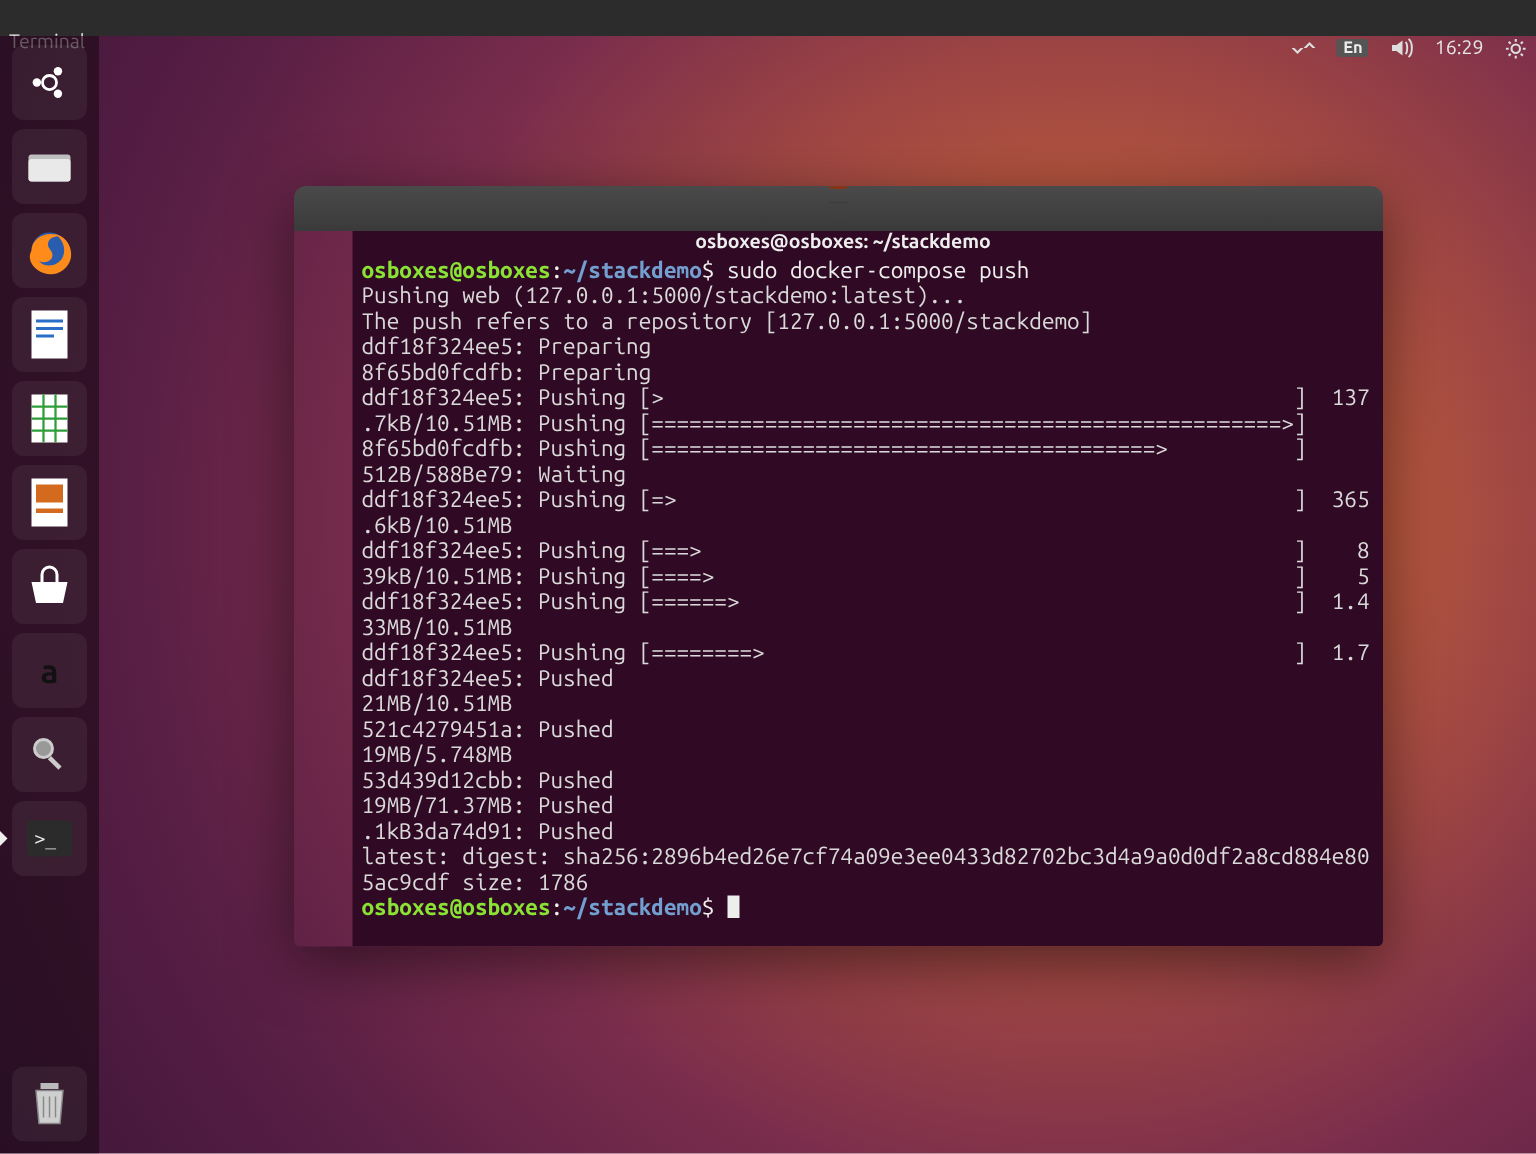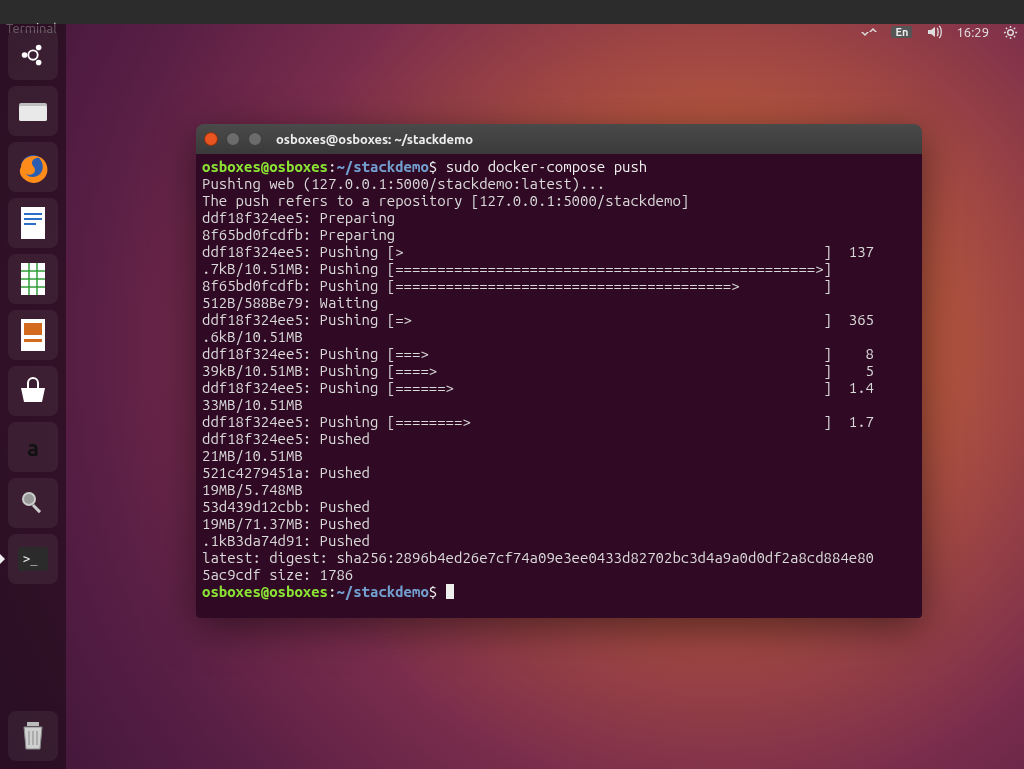--- a/index.html
+++ b/index.html
@@ -52,34 +52,35 @@
 
   
   .termwin {
     position:absolute; top:124px; left:196px; width:726px;
     box-shadow: 0 10px 40px rgba(0,0,0,0.5);
     border-radius:8px 8px 4px 4px; overflow:hidden;
   }
   .termwin .titlebar{
     height:30px; background:linear-gradient(#4a4a4a,#3a3a3a);
     display:flex; align-items:center; padding:0 8px; gap:8px;
-    color:#eee; font-size:13px; font-weight:600;
+    color:#eee; font-size:13px; font-weight:600;flex-direction:column;
   }
   .wbtn{ width:14px; height:14px; border-radius:50%; display:inline-block; border:1px solid rgba(0,0,0,0.4);}
   .wbtn.close{ background:#e95420;}
   .wbtn.min{ background:#6b6b6b;}
   .wbtn.max{ background:#6b6b6b;}
   .titletext{ margin-left:6px; }
 
   .termbody{
     background:#300a24; color:#d9d9d9;
     font-family: "Ubuntu Mono","DejaVu Sans Mono",monospace;
     font-size:15px; line-height:17px;
-    padding:4px 6px 18px 6px;
+    padding:17px 6px 18px 6px;
     white-space:pre;
+    margin-left:39px;
   }
   .g{ color:#8ae234; font-weight:bold;}
   .b{ color:#729fcf; font-weight:bold;}
   .w{ color:#eeeeec; }
   .cursor{ display:inline-block; width:8px; height:15px; background:#eeeeec; vertical-align:-2px;}
 </style>
 </head>
 <body>
 
 <div class="menubar">

